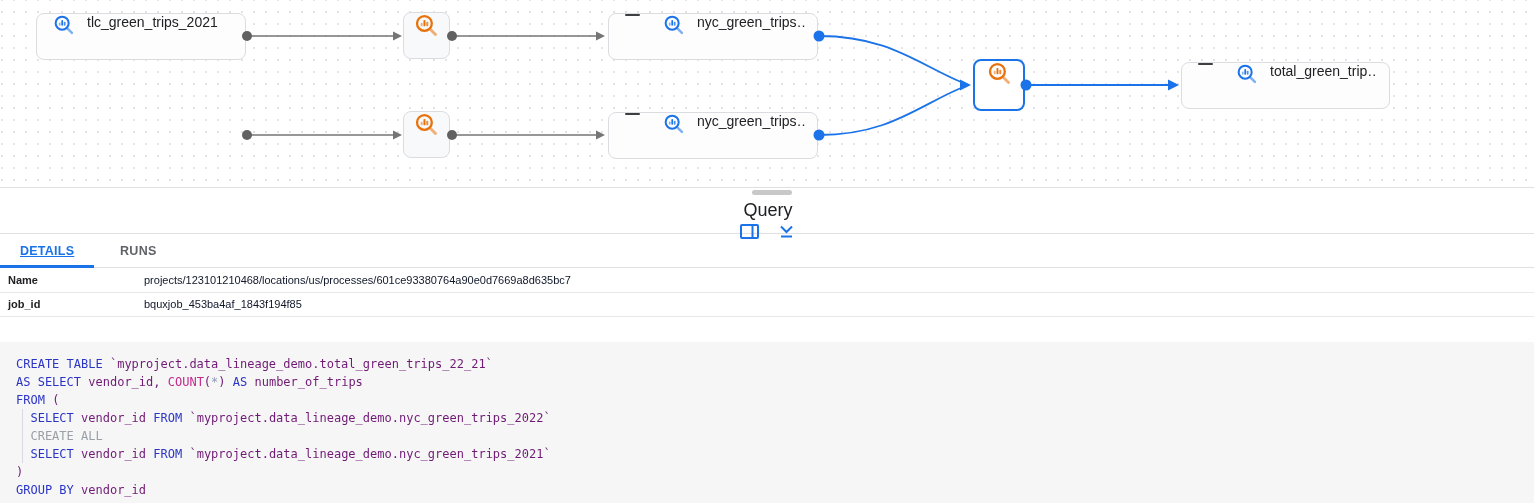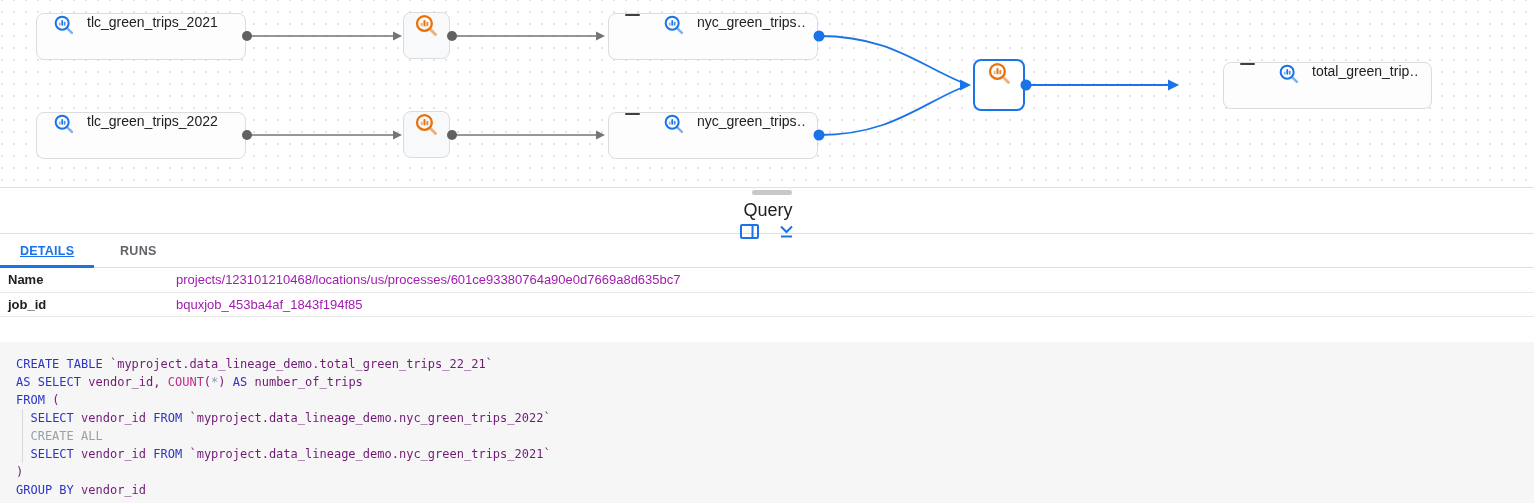--- a/index.html
+++ b/index.html
@@ -40,23 +40,23 @@
   .tab { min-width: 88px; display:flex; align-items:center; justify-content:center;
     font-size: 12.5px; letter-spacing: .25px; font-weight: bold; color: #5f6368;
     cursor: pointer; position: relative; padding: 0 20px; }
   .tab.active { color: #1a73e8; text-decoration: underline; }
   .tab.active::after { content:""; position:absolute; left:-14px; right:-14px; bottom:-1px;
     height: 3px; background: #1a73e8; }
   .tab:first-child.active::after { left: -14px; right: 0; }
 
   .dtable { width: 100%; }
   .drow { display: flex; align-items: center; height: 24.5px; border-bottom: 1px solid #e8e8e8;
-    font-size: 13px; gap: 32px; }
+    font-size: 11px; }
   .dlabel { width: 144px; padding-left: 8px; font-weight: bold; color: #202124; flex:none; }
-  .dvalue { color: #a21caf; white-space: nowrap; }
+  .dvalue { color: #0f172a; white-space: nowrap; }
 
   
   .codewrap { margin-top: 25px; background: #f6f6f7; min-height: 156px; padding: 13px 16px 12px 16px;
     position: relative; }
   .code { font-family: "DejaVu Sans Mono", monospace; font-size: 12px; line-height: 18px;
     color: #3c4043; white-space: pre; }
   .code .kw { color: #2b35c5; }
   .code .fn { color: #c2298d; }
   .code .gr { color: #9aa0a6; }
   .code .op { color: #8e99b5; }
@@ -82,26 +82,20 @@
 
 <div class="canvas">
 
   <div class="node tnode" style="left:36px;top:13px;">
     <svg class="glyph bqicon" style="color:#1a73e8">
         <use href="#bq"></use>
       </svg>
     <span class="label">tlc_green_trips_2021</span>
   </div>
 
-  <div class="node tnode" style="left:36px;top:112px;">
-    <svg class="glyph bqicon" style="color:#1a73e8">
-        <use href="#bq"></use>
-      </svg>
-    <span class="label">tlc_green_trips_2022</span>
-  </div>
 
   <div class="node pnode" style="left:403px;top:12px;">
     <svg class="glyph bqicon" style="color:#e8710a">
         <use href="#bq"></use>
       </svg>
   </div>
 
   <div class="node pnode" style="left:403px;top:111px;">
     <svg class="glyph bqicon" style="color:#e8710a">
         <use href="#bq"></use>
@@ -123,21 +117,21 @@
       </svg>
     <span class="label">nyc_green_trips…</span>
   </div>
 
   <div class="node pnode selected" style="left:973px;top:59px;">
     <svg class="glyph bqicon" style="color:#e8710a">
         <use href="#bq"></use>
       </svg>
   </div>
 
-  <div class="node tnode" style="left:1223px;top:62px;width:209px;">
+  <div class="node tnode" style="left:1181px;top:62px;width:209px;">
     <span class="minus"></span>
     <svg class="glyph bqicon" style="color:#1a73e8">
         <use href="#bq"></use>
       </svg>
     <span class="label">total_green_trip…</span>
   </div>
 
   <svg class="edges" width="1534" height="187">
 
     <g stroke="#757575" stroke-width="1.6" fill="none">

